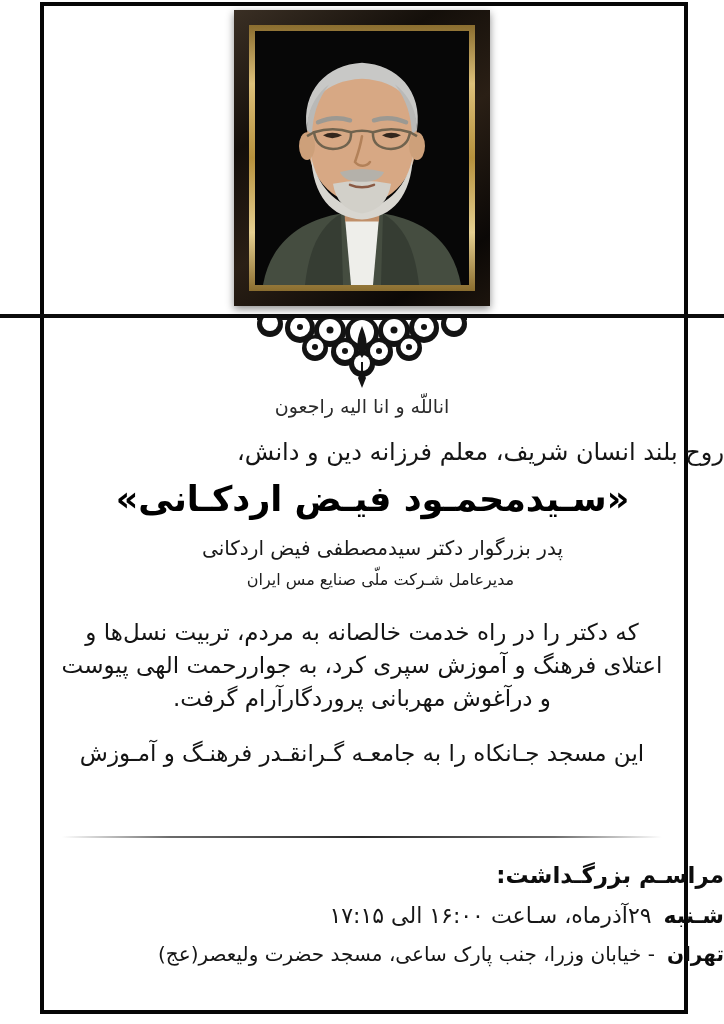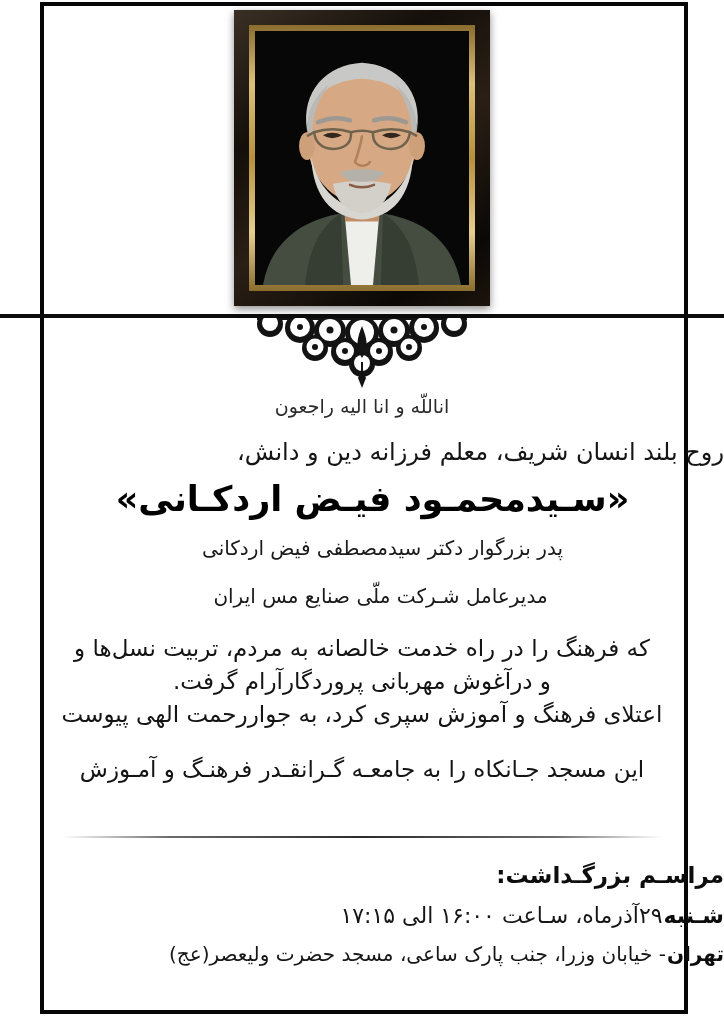--- a/index.html
+++ b/index.html
@@ -56,39 +56,39 @@
     position: absolute;
     top: 393px; left: 0;
     width: 724px;
     text-align: center;
     z-index: 2;
   }
   .verse   { font-size: 19px; line-height: 27px; color: #2b2b2b; }
   .intro   { margin-top: 16px; font-size: 24px; line-height: 33px; color: #151515; text-align: right; }
   .name    { margin-top: 6px; font-size: 35px; line-height: 48px; font-weight: bold; color: #000000; padding-left: 21px; }
   .father  { margin-top: 11px; font-size: 20px; line-height: 28px; color: #1a1a1a; margin-left: 41px; }
-  .role    { margin-top: 20px;  font-size: 20px; line-height: 28px; color: #1a1a1a; padding-left: 37px; }
+  .role    { margin-top: 4px;  font-size: 16px; line-height: 28px; color: #1a1a1a; padding-left: 37px; }
   .para    { margin-top: 22px; font-size: 23px; line-height: 33px; color: #141414; }
   .footer-divider {
     position: absolute;
     top: 836px; left: 62px;
     width: 600px; height: 2px;
     background: linear-gradient(to right, rgba(0,0,0,0), rgba(70,70,70,0.8) 18%, #2c2c2c 50%, rgba(70,70,70,0.8) 82%, rgba(0,0,0,0));
   }
   .event {
     position: absolute;
     top: 860px; left: 0;
     width: 724px;
     text-align: right;
     z-index: 2;
   }
   .event-title { font-size: 23px; line-height: 31px; font-weight: bold; color: #0d0d0d; }
   .event-date  { margin-top: 10px; font-size: 22px; line-height: 30px; color: #161616; }
   .event-loc   { margin-top: 8px;  font-size: 20px; line-height: 30px; color: #161616; }
-  .b { font-weight: bold; margin-left: 1px; color: #0d0d0d; }
+  .b { font-weight: bold; margin-left: 12px; color: #0d0d0d; }
 </style>
 </head>
 <body>
 
 <div class="page">
 
   <div class="border-frame"></div>
 
   <div class="photo-frame">
     <div class="gold-trim">
@@ -172,23 +172,23 @@
     </g>
   </svg>
 
   <div class="content">
     <div class="verse">اناللّه و انا الیه راجعون</div>
     <div class="intro">روح بلند انسان شریف، معلم فرزانه دین و دانش،</div>
     <div class="name">«سـیدمحمـود فیـض اردکـانی»</div>
     <div class="father">پدر بزرگوار دکتر سیدمصطفی فیض اردکانی</div>
     <div class="role">مدیرعامل شـرکت ملّی صنایع مس ایران</div>
     <div class="para">
-      <div>که فرهنگ را در راه خدمت خالصانه به مردم، تربیت نسل‌ها و</div>
+      <div>که دکتر را در راه خدمت خالصانه به مردم، تربیت نسل‌ها و</div>
+      <div>اعتلای فرهنگ و آموزش سپری کرد، به جواررحمت الهی پیوست</div>
       <div>و درآغوش مهربانی پروردگارآرام گرفت.</div>
-      <div>اعتلای فرهنگ و آموزش سپری کرد، به جواررحمت الهی پیوست</div>
     </div>
     <div class="para">
       <div>این مسجد جـانکاه را به جامعـه گـرانقـدر فرهنـگ و آمـوزش</div>
     </div>
   </div>
 
   <div class="footer-divider"></div>
 
   <div class="event">
     <div class="event-title">مراسـم بزرگـداشت:</div>

